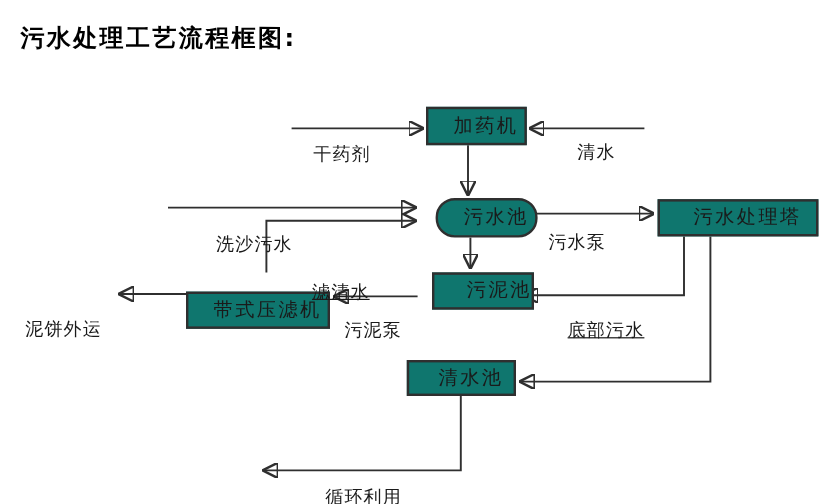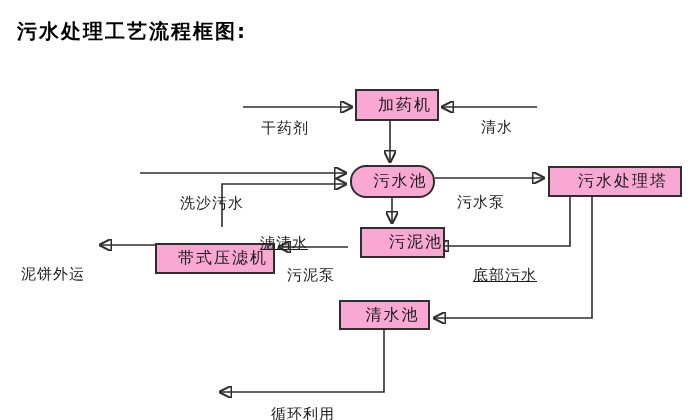--- a/index.html
+++ b/index.html
@@ -11,28 +11,28 @@
     color:#1a1a1a;
     overflow:hidden;
   }
   #title{
     position:absolute;left:17px;top:18px;
     font-size:20px;font-weight:bold;letter-spacing:2px;
     color:#000000;white-space:nowrap;
   }
   .node{
     position:absolute;
-    border:2px solid #2f2f2f;background:#f9a8d4;
+    border:2px solid #2f2f2f;background:#0f766e;
     display:flex;align-items:center;justify-content:center;
     font-size:16px;letter-spacing:2px;white-space:nowrap;
     box-sizing:border-box;
     padding-left:16px;
   }
   #node-dosing-machine   {left:355px;top:89px; width:84px; height:32px;}
-  #node-sewage-pool      {left:350px;top:165px;width:85px; height:33px;border-radius:16px;}
+  #node-sewage-pool      {left:363px;top:165px;width:85px; height:33px;border-radius:16px;}
   #node-treatment-tower  {left:548px;top:166px;width:134px;height:31px;}
   #node-sludge-pool      {left:360px;top:227px;width:85px; height:31px;justify-content:flex-end;}
   #node-belt-filter-press{left:155px;top:227px;width:120px;height:31px;margin-top:16px;}
   #node-clean-water-pool {left:339px;top:300px;width:91px; height:30px;}
   .flow-label{
     position:absolute;
     font-size:15px;letter-spacing:1px;white-space:nowrap;
     transform:translateX(-50%);
     background:transparent;
     margin-top:41px;

